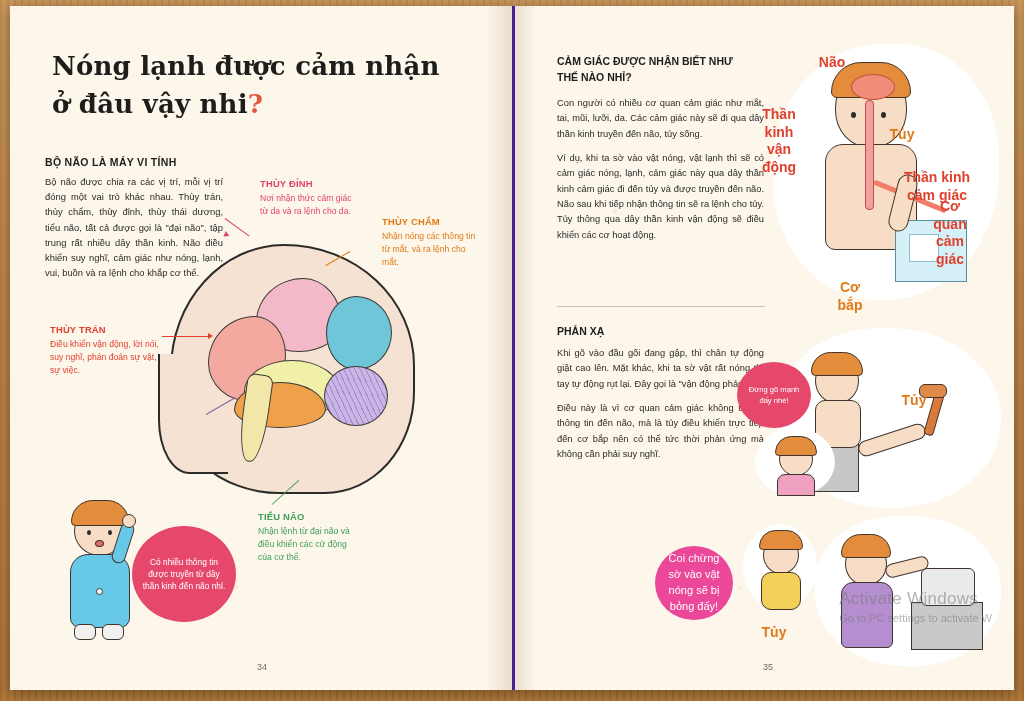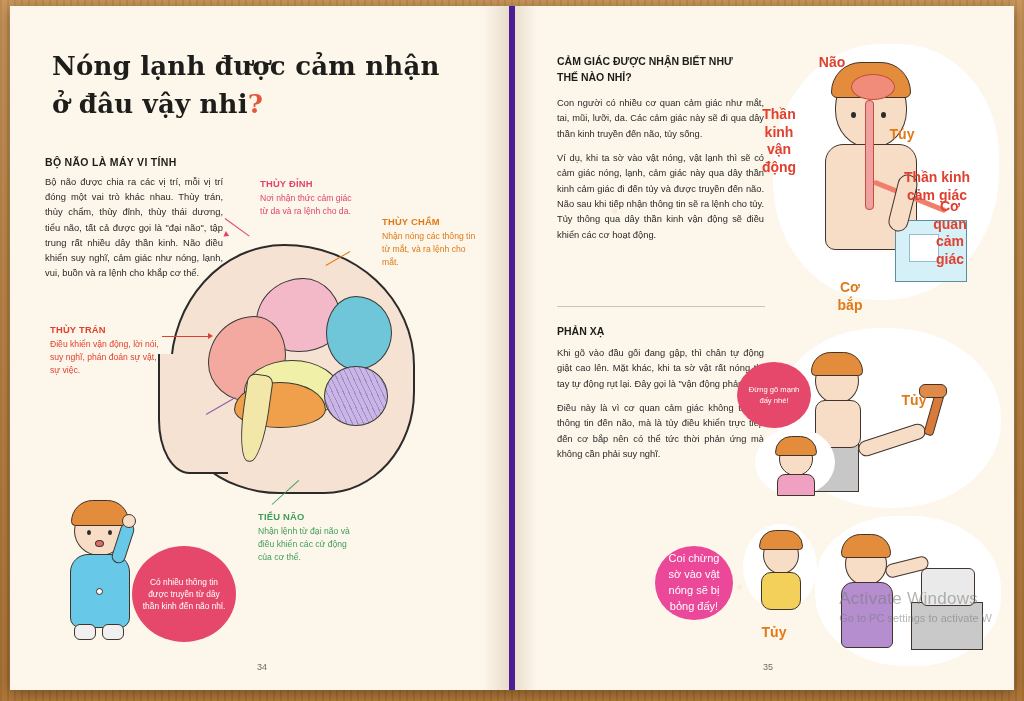--- a/index.html
+++ b/index.html
@@ -29,21 +29,21 @@
     width: 1004px; height: 684px;
     display: flex;
     box-shadow: 0 3px 14px rgba(0,0,0,0.35);
   }
   .page-left, .page-right {
     position: relative;
     background: #fdf6ea;
     height: 100%;
     overflow: hidden;
   }
-  .page-left { width: 505px; border-right: 6px solid #4c1d95; }
+  .page-left { width: 505px; border-right: 3px solid #4c1d95; }
   .page-right { width: 499px; }
   .page-left::after {
     content: "";
     position: absolute; right: 0; top: 0; bottom: 0; width: 26px;
     background: linear-gradient(90deg, rgba(0,0,0,0) 0%, rgba(120,90,50,0.16) 100%);
     pointer-events: none;
   }
   .page-right::before {
     content: "";
     position: absolute; left: 0; top: 0; bottom: 0; width: 22px;
@@ -368,21 +368,21 @@
         <div class="cart circle" style="left:50px; top:34px; width:4px; height:5px; background:#2b2b29;"></div>
         <div class="cart circle" style="left:37px; top:44px; width:9px; height:7px; background:#e06a6a; border:1px solid #40342c;"></div>
         <div class="cart" style="left:12px; top:58px; width:60px; height:74px; background:#68c8e8; border:1.5px solid #40342c; border-radius:18px 18px 10px 10px;"></div>
         <div class="cart" style="left:58px; top:26px; width:14px; height:42px; background:#68c8e8; border:1.5px solid #40342c; border-radius:8px; transform:rotate(18deg);"></div>
         <div class="cart circle skin" style="left:64px; top:18px; width:14px; height:14px;"></div>
         <div class="cart circle" style="left:38px; top:92px; width:7px; height:7px; background:#ffffff; border:1px solid #40342c;"></div>
         <div class="cart" style="left:16px; top:128px; width:22px; height:16px; background:#f0f0f0; border:1.5px solid #40342c; border-radius:6px;"></div>
         <div class="cart" style="left:44px; top:128px; width:22px; height:16px; background:#f0f0f0; border:1.5px solid #40342c; border-radius:6px;"></div>
       </div>
 
-      <div class="speech-bubble" style="left:122px; top:540px; width:104px; height:96px;">Có nhiều thông tin được truyền từ dây thần kinh đến não nhỉ.</div>
+      <div class="speech-bubble" style="left:122px; top:520px; width:104px; height:96px;">Có nhiều thông tin được truyền từ dây thần kinh đến não nhỉ.</div>
 
       <div class="page-num" style="left:247px;">34</div>
     </div>
 
     <div class="page-right">
       <div class="paper-tex"></div>
 
       <div class="r-head">
         <span>CẢM GIÁC ĐƯỢC NHẬN BIẾT NHƯ</span><br>
         <span>THẾ NÀO NHỈ?</span>

